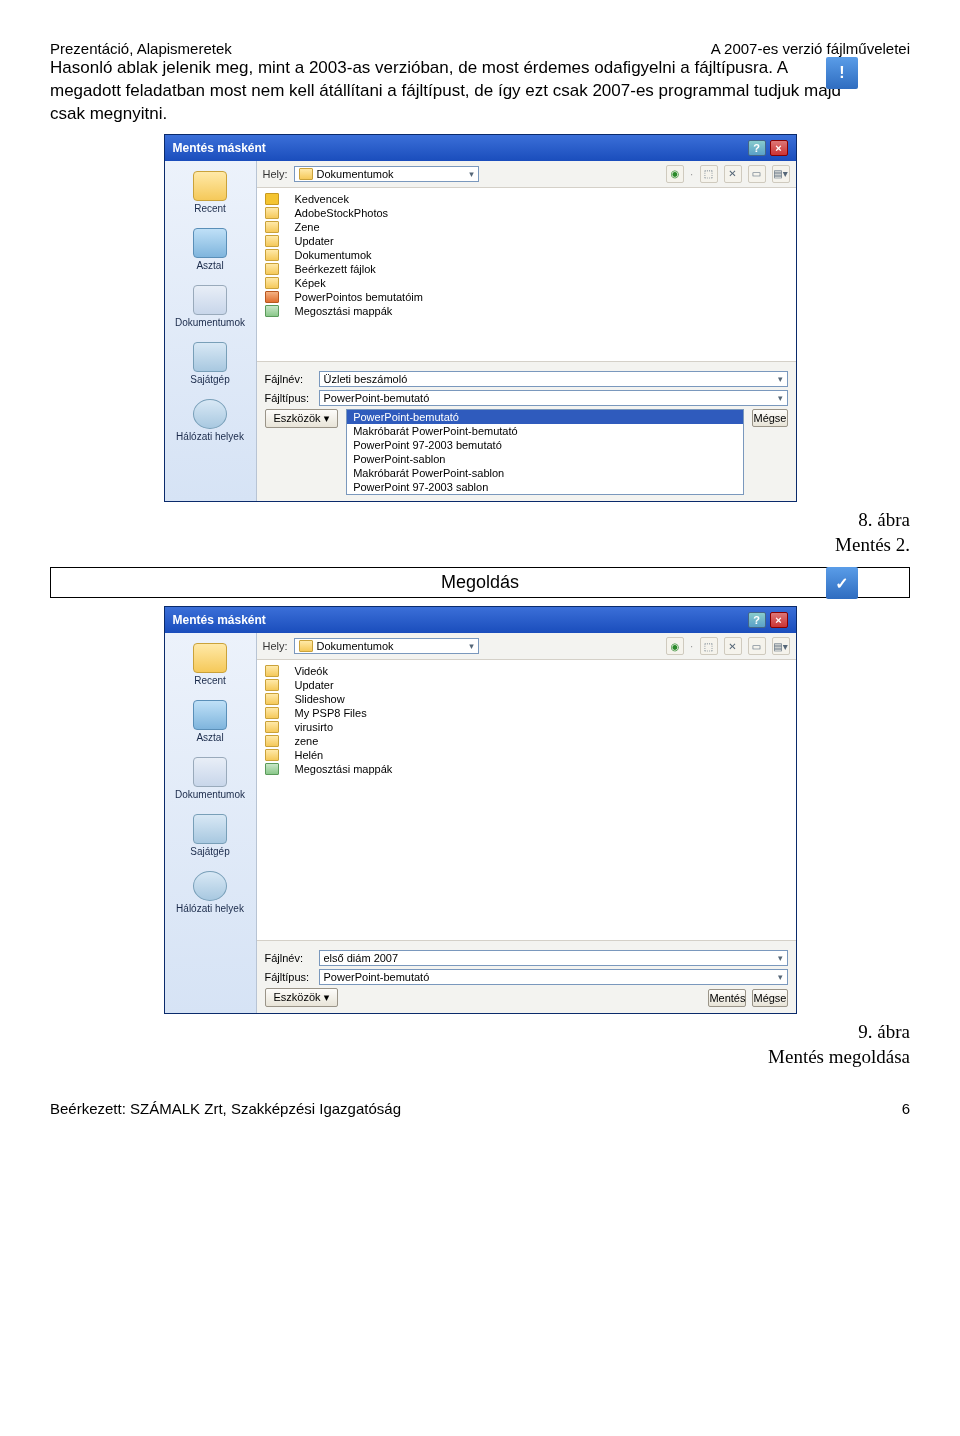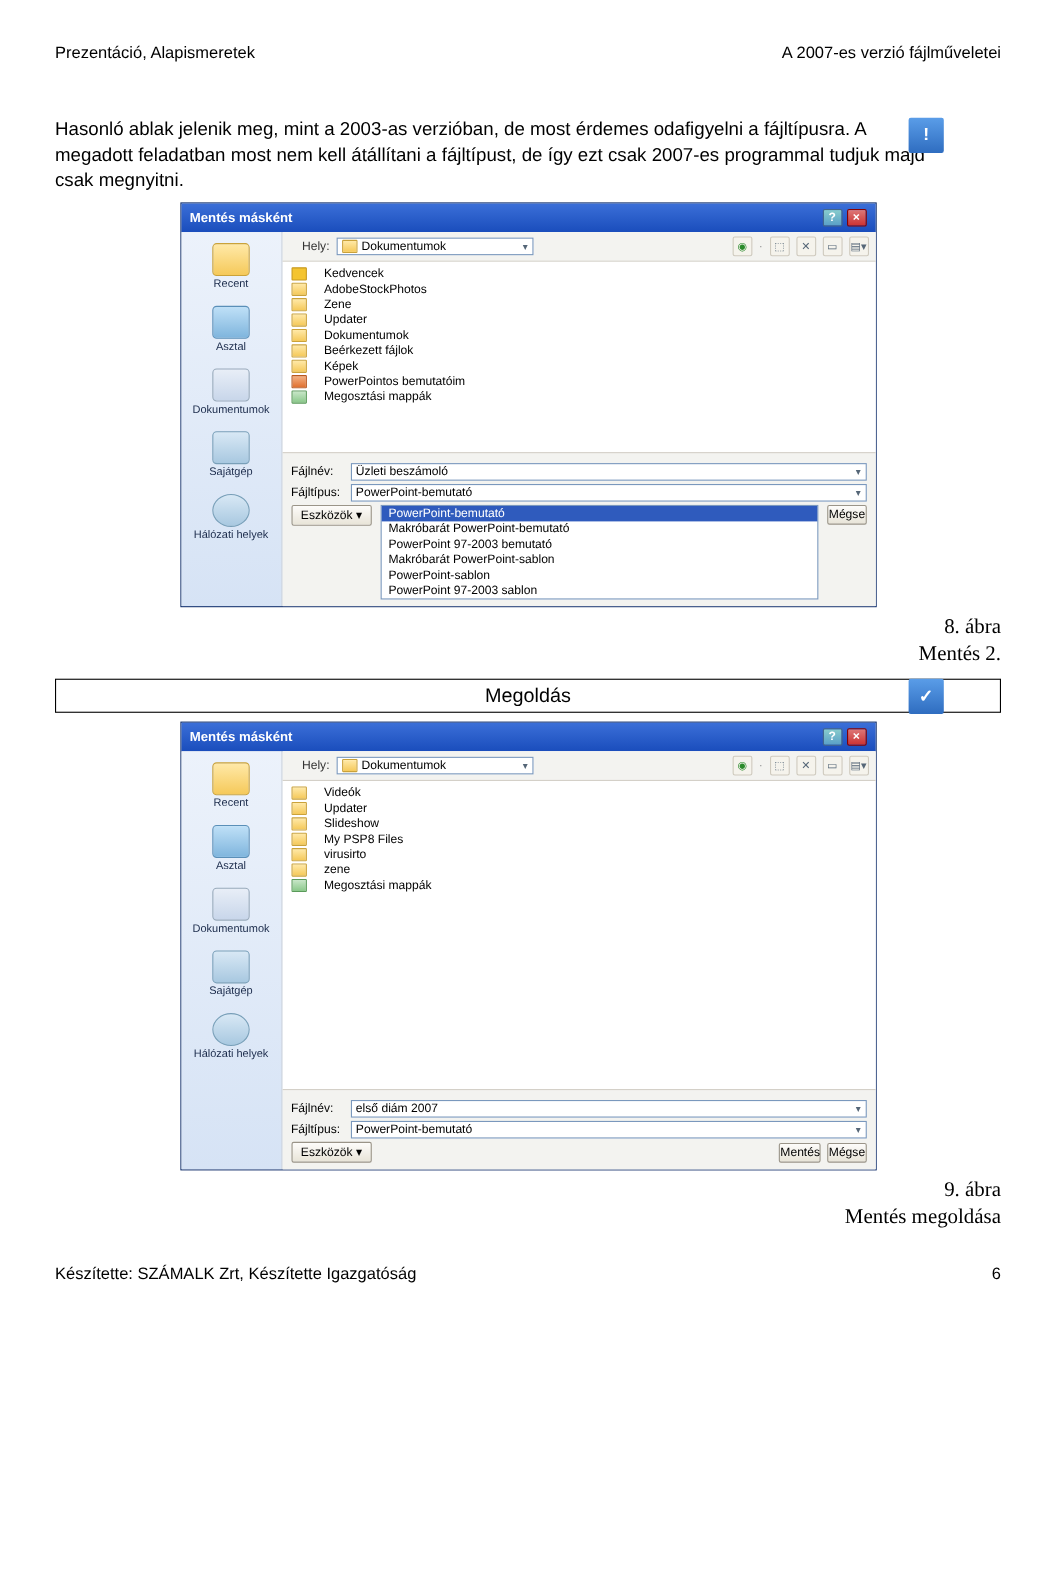--- a/index.html
+++ b/index.html
@@ -11,21 +11,20 @@
     background: #fff;
     width: 960px;
   }
   .page {
     padding: 40px 50px 20px 50px;
   }
   .header-row {
     display: flex;
     justify-content: space-between;
     font-size: 15px;
-    margin-bottom: 50px;
   }
   .body-text {
     font-size: 17px;
     line-height: 1.35;
     margin-bottom: 8px;
     padding-right: 60px;
   }
   .icon-box {
     width: 32px;
     height: 32px;
@@ -112,21 +111,21 @@
   }
   .pane-toolbar {
     display: flex;
     align-items: center;
     gap: 6px;
     padding: 4px 6px;
     background: #f3f3f0;
     border-bottom: 1px solid #d4d0c8;
     font-size: 11px;
   }
-  .tb-label { color: #333; margin-left: 12px; }
+  .tb-label { color: #333; }
   .tb-combo {
     flex: 1;
     max-width: 320px;
     border: 1px solid #7a98bd;
     background: #fff;
     padding: 1px 4px;
     display: flex;
     align-items: center;
     gap: 4px;
   }
@@ -302,22 +301,22 @@
             </div>
           </div>
           <div class="btn-row">
             <div style="display:flex;flex-direction:column;gap:0;">
               <button class="dlg-btn dlg-btn-sm"><span>Eszközök</span> ▾</button>
             </div>
             <div class="dropdown-list" style="flex:1;margin:0 8px;" id="dd1">
                 <div class="dd-item dd-sel">PowerPoint-bemutató</div>
                 <div class="dd-item">Makróbarát PowerPoint-bemutató</div>
                 <div class="dd-item">PowerPoint 97-2003 bemutató</div>
+                <div class="dd-item">PowerPoint-sablon</div>
                 <div class="dd-item">Makróbarát PowerPoint-sablon</div>
-                <div class="dd-item">PowerPoint-sablon</div>
                 <div class="dd-item">PowerPoint 97-2003 sablon</div>
               </div>
             <div>
               <button class="dlg-btn">Mégse</button>
             </div>
           </div>
         </div>
       </div>
     </div>
   </div>
@@ -385,20 +384,24 @@
             </div>
             <div class="fitem">
               <span class="fico fico-fold"></span>
               <span>virusirto</span>
             </div>
             <div class="fitem">
               <span class="fico fico-fold"></span>
               <span>zene</span>
             </div>
             <div class="fitem">
+              <span class="fico fico-fold"></span>
+              <span>Helén</span>
+            </div>
+            <div class="fitem">
               <span class="fico fico-share"></span>
               <span>Megosztási mappák</span>
             </div>
           </div>
         <div class="bottom-area">
           <div class="form-row">
             <span class="form-label">Fájlnév:</span>
             <div class="form-combo">
               <span>első diám 2007</span>
                 <span class="arrow">▾</span>
@@ -421,16 +424,16 @@
       </div>
     </div>
   </div>
 
   <div class="caption">
     <span>9. ábra</span><br>
     <span>Mentés megoldása</span>
   </div>
 
   <div class="footer-row">
-    <span>Készítette: SZÁMALK Zrt, Készítette Igazgatóság</span>
+    <span>Beérkezett: SZÁMALK Zrt, Szakképzési Igazgatóság</span>
     <span>6</span>
   </div>
 </div>
 
 </body></html>

